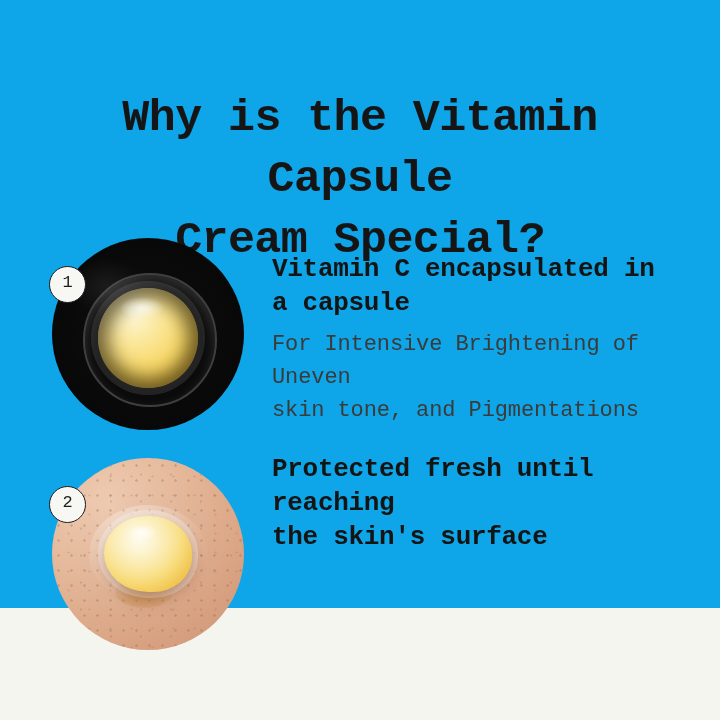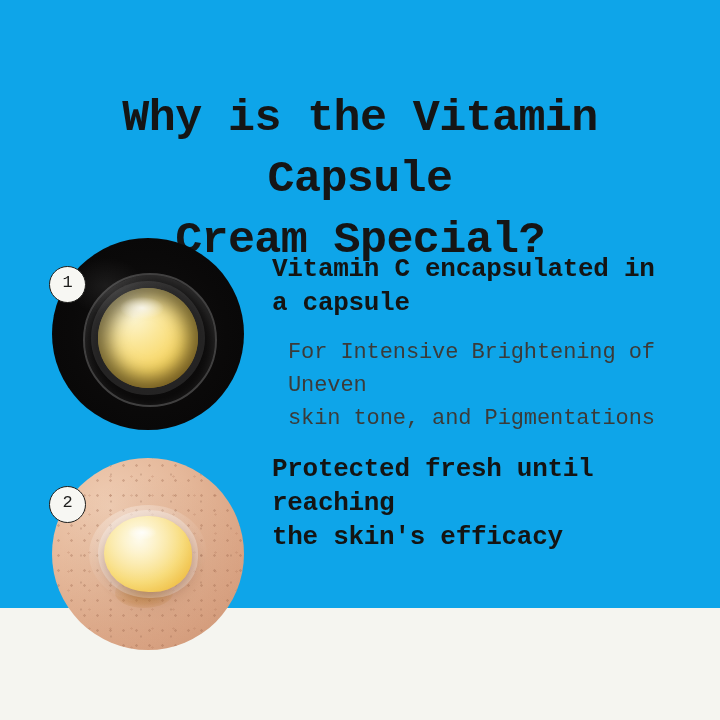--- a/index.html
+++ b/index.html
@@ -218,21 +218,21 @@
     color: #141413;
     margin: 0 0 8px 0;
     white-space: pre-line;
   }
   .feature-body {
     font-size: 22px;
     line-height: 33px;
     font-weight: 400;
     letter-spacing: -0.1px;
     color: #3b3b39;
-    margin: 16px;
+    margin: 0;
     white-space: pre-line;
   }
 </style>
 </head>
 <body>
 
 <div class="poster">
 
   <h1 class="headline">Why is the Vitamin Capsule
 Cream Special?</h1>
@@ -263,17 +263,17 @@
         <div class="shade"></div>
         <div class="drip"></div>
         <div class="capsule capsule-2"></div>
       </div>
     </div>
 
     <div class="badge">2</div>
 
     <div class="copy copy-2">
       <p class="feature-title">Protected fresh until reaching
-the skin's efficacy</p>
+the skin's surface</p>
     </div>
   </div>
 
 </div>
 
 </body></html>

